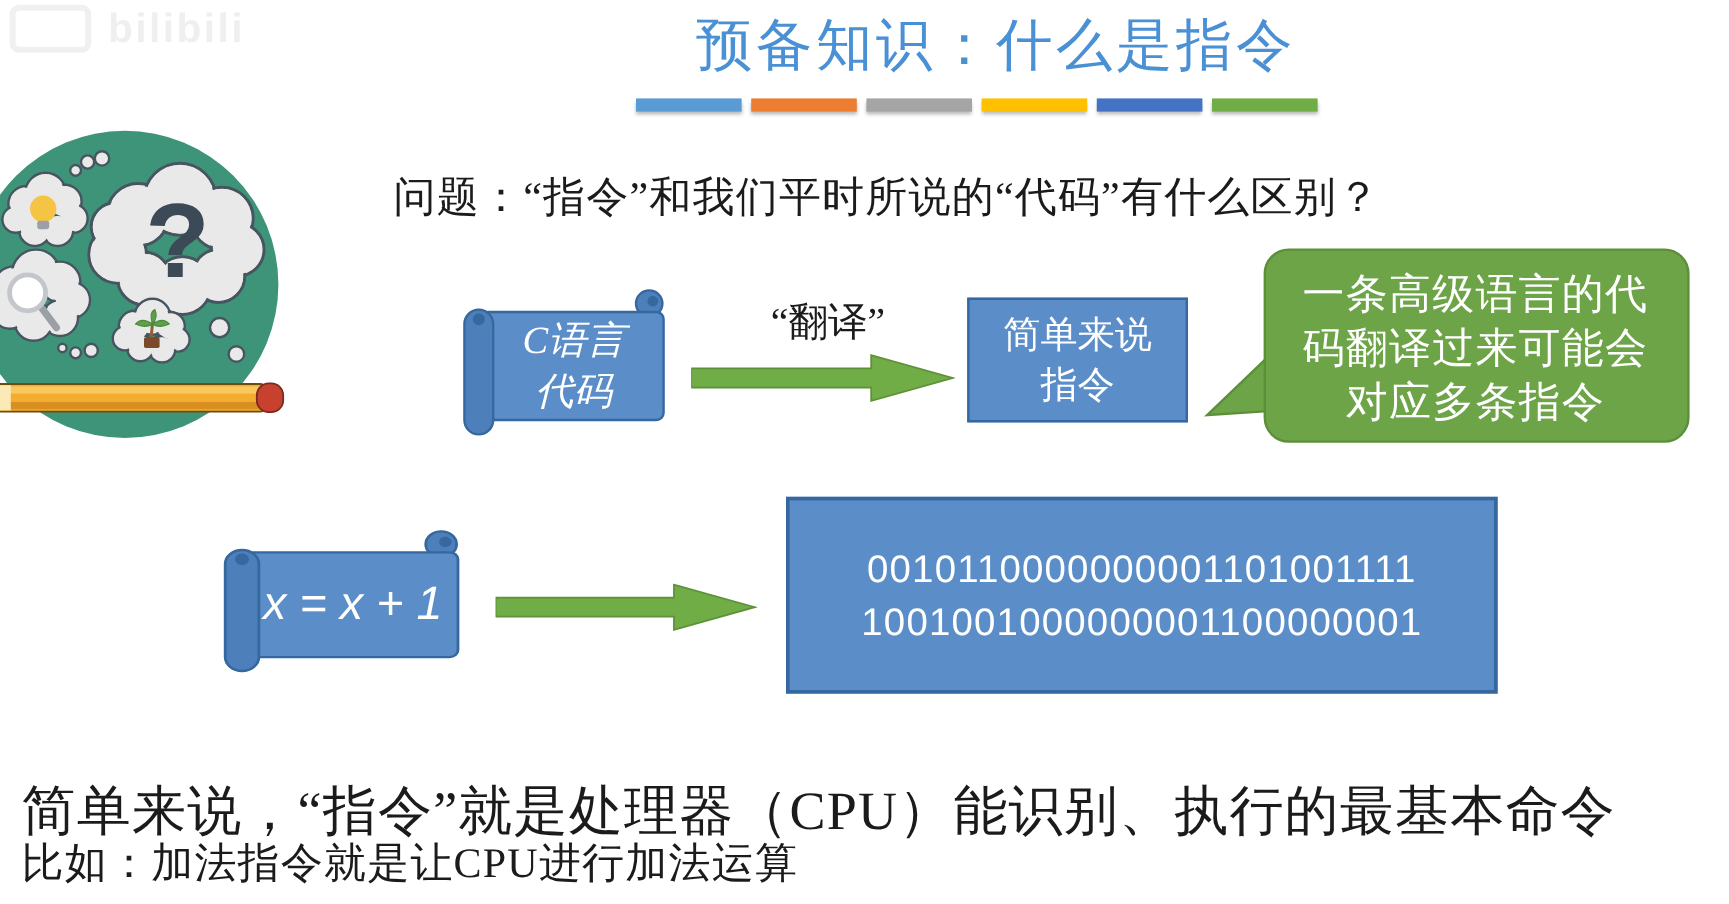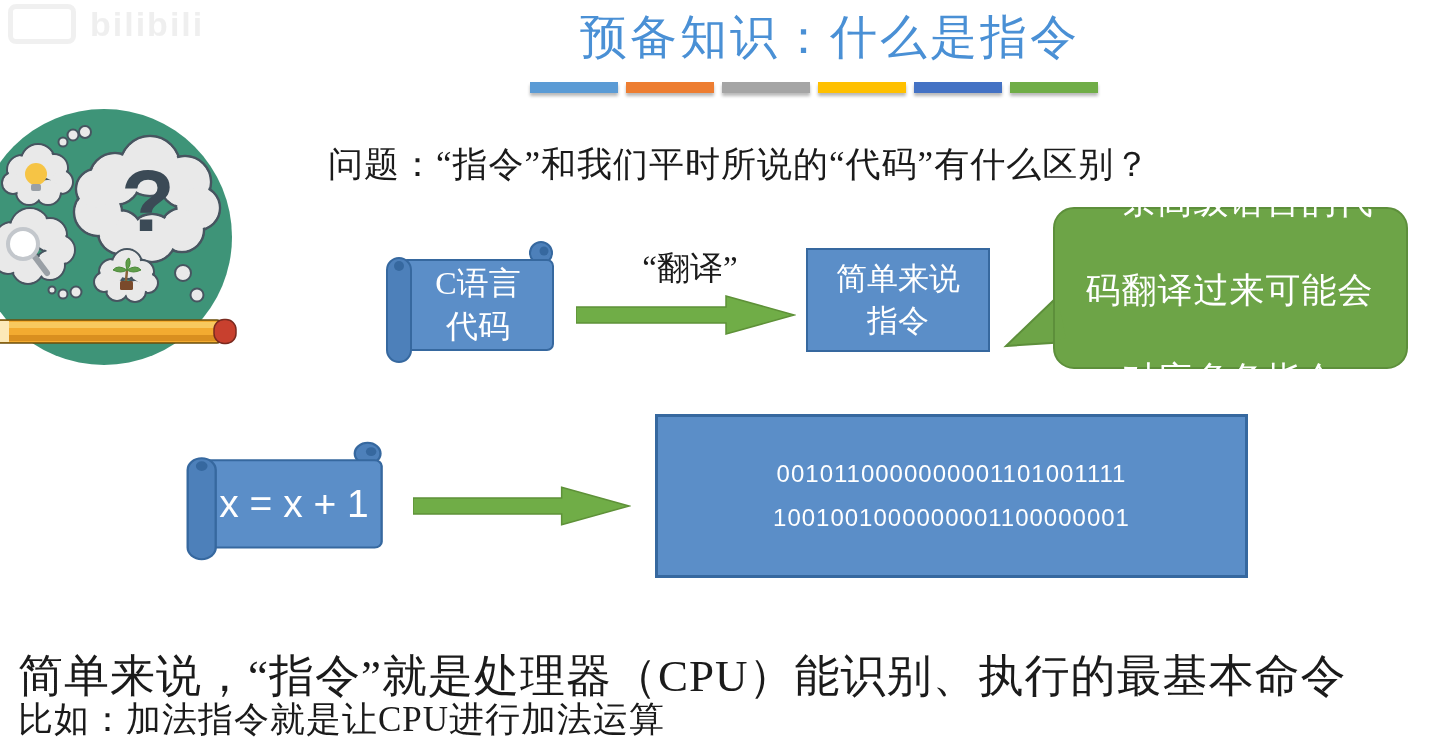--- a/index.html
+++ b/index.html
@@ -24,46 +24,46 @@
   
   .question{left:328px;top:141px;font-size:35px;color:var(--ink);letter-spacing:1px;}
   .summary-line1{left:18px;top:646px;font-size:45px;color:var(--ink);letter-spacing:1px;}
   .summary-line2{left:18px;top:696px;font-size:35px;color:var(--ink);letter-spacing:1px;}
 
   
   .scroll-body{fill:var(--shape_blue);stroke:var(--shape_border);stroke-width:2;}
   .scroll-roll{fill:var(--shape_blue_dark);stroke:var(--shape_border);stroke-width:2;}
   .scroll-dark{fill:var(--shape_border);}
   .scroll-text{display:flex;flex-direction:column;align-items:center;justify-content:center;
-               color:#fff;text-align:center;}
+               color:#fff;text-align:center;font-style:italic;}
   .scroll1-text{left:403px;top:260px;width:150px;height:90px;font-size:32px;line-height:43px;}
   .scroll2-text{left:206px;top:460px;width:176px;height:87px;
                 font-family:"Liberation Sans","DejaVu Sans",sans-serif;font-size:39px;}
 
   
   .arrow-fill{fill:var(--arrow_green);stroke:var(--arrow_green_border);stroke-width:1.5;}
   .arrow-label{left:585px;top:246px;width:210px;text-align:center;font-size:33px;color:var(--ink);}
 
   
   .machine-box{left:806px;top:248px;width:180px;height:100px;background:var(--shape_blue);
                border:2px solid var(--shape_border);display:flex;flex-direction:column;
                align-items:center;justify-content:center;color:#fff;font-size:31px;line-height:42px;}
 
   
   .callout-fill{fill:var(--callout_green);stroke:var(--callout_border);stroke-width:2;}
   .callout-text{left:1062px;top:222px;width:335px;height:136px;display:flex;flex-direction:column;
                 align-items:center;justify-content:center;color:#fff;font-size:35px;
-                line-height:45px;letter-spacing:1px;text-align:center;gap:44px;}
+                line-height:45px;letter-spacing:1px;text-align:center;}
 
   
   .binary-box{left:655px;top:414px;width:587px;height:158px;background:var(--shape_blue);
               border:3px solid var(--shape_border);display:flex;flex-direction:column;
               align-items:center;justify-content:center;color:#fff;
               font-family:"Liberation Sans","DejaVu Sans",sans-serif;
-              font-size:24px;line-height:44px;letter-spacing:1px;}
+              font-size:32px;line-height:44px;letter-spacing:1px;}
 </style>
 </head>
 <body>
 
 <div class="abs watermark">
   <div class="wm-mark"></div>
   <div class="wm-text">bilibili</div>
 </div>
 
 <div class="abs slide-title">预备知识：什么是指令</div>

